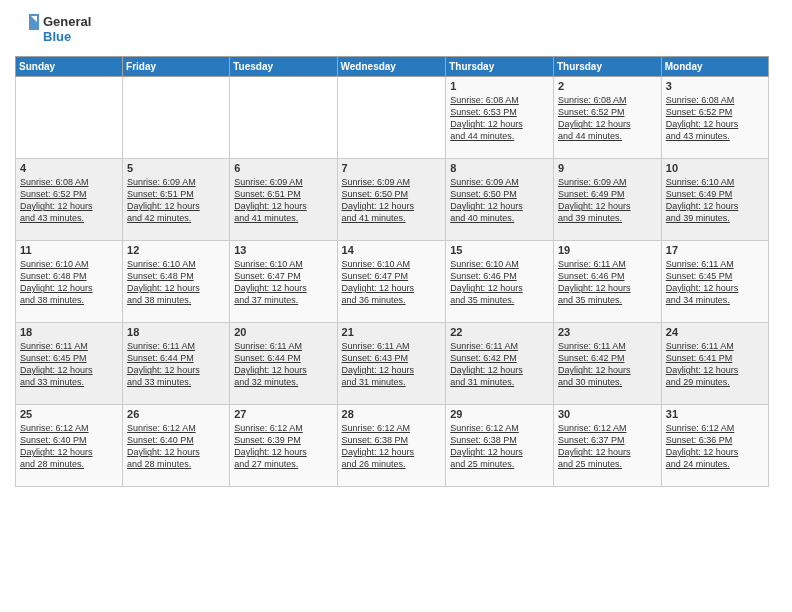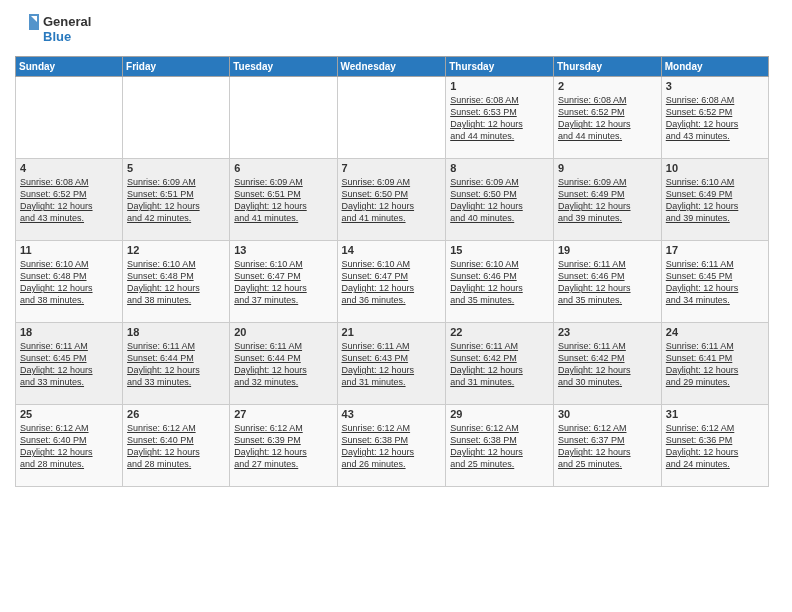--- a/index.html
+++ b/index.html
@@ -310,21 +310,21 @@
 and 28 minutes.</div>
           </td>
           <td>
             <span class="day-number">27</span>
             <div class="day-info" style="white-space: pre-line;">Sunrise: 6:12 AM
 Sunset: 6:39 PM
 Daylight: 12 hours
 and 27 minutes.</div>
           </td>
           <td>
-            <span class="day-number">43</span>
+            <span class="day-number">28</span>
             <div class="day-info" style="white-space: pre-line;">Sunrise: 6:12 AM
 Sunset: 6:38 PM
 Daylight: 12 hours
 and 26 minutes.</div>
           </td>
           <td>
             <span class="day-number">29</span>
             <div class="day-info" style="white-space: pre-line;">Sunrise: 6:12 AM
 Sunset: 6:38 PM
 Daylight: 12 hours

